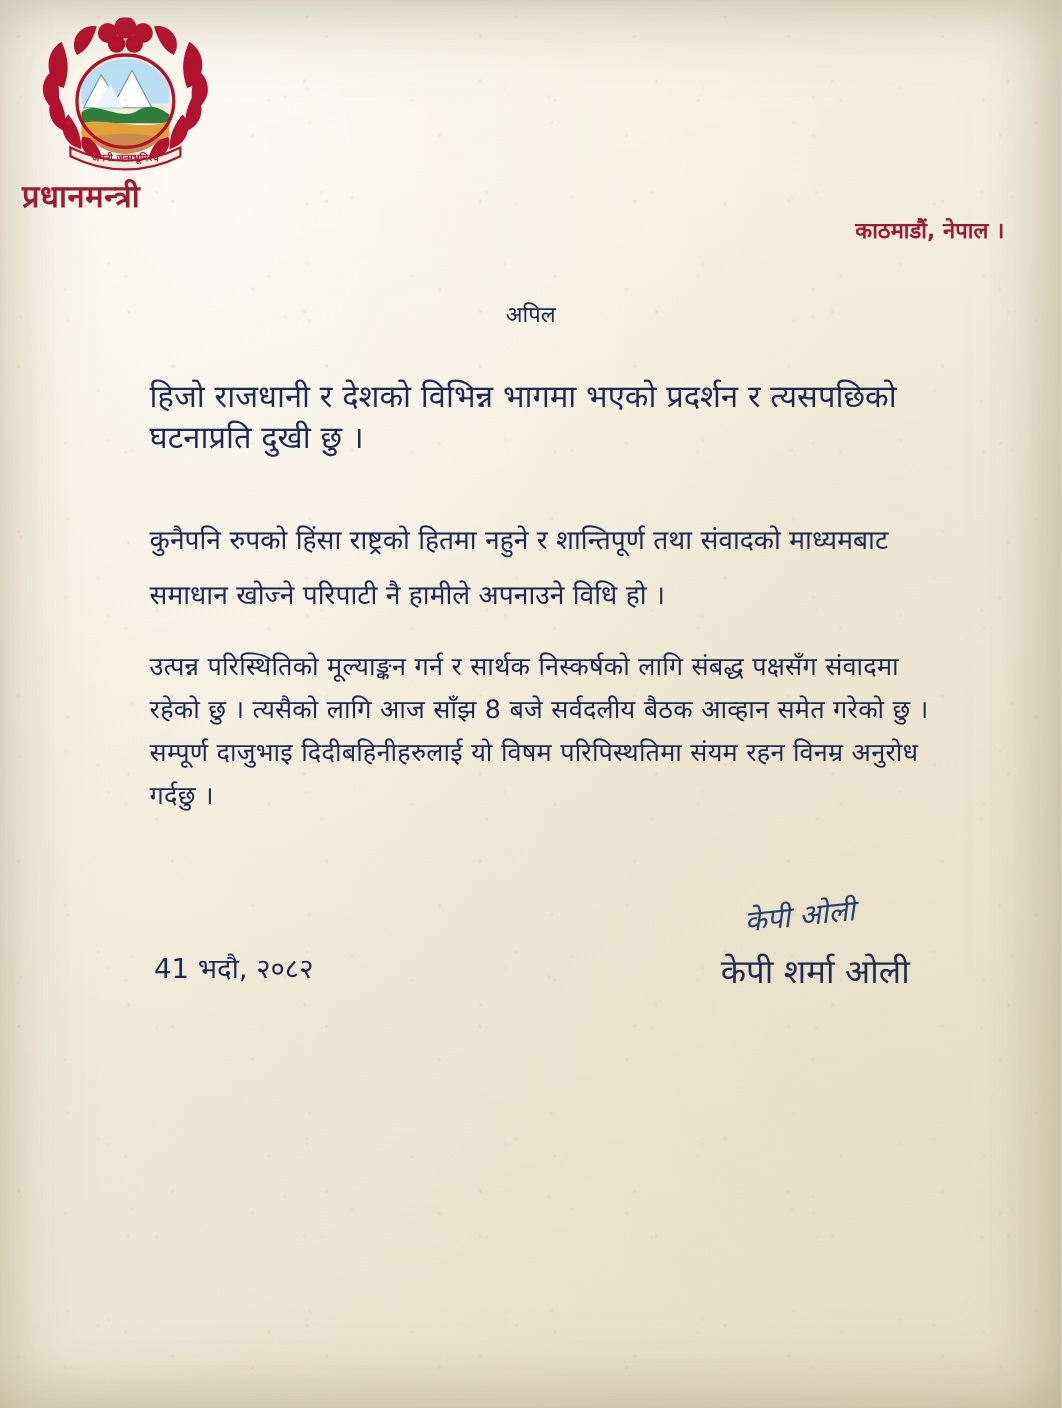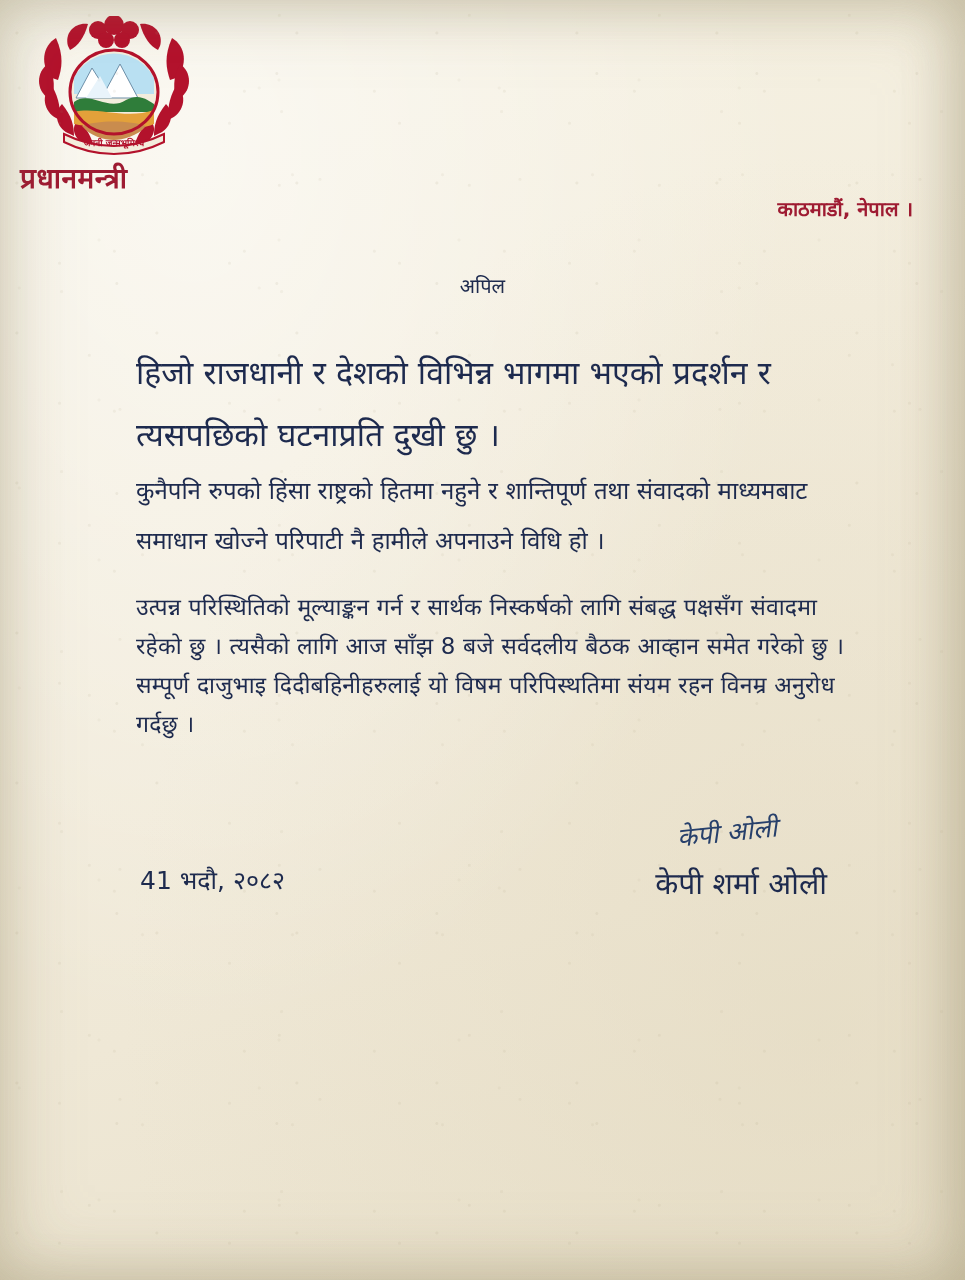--- a/index.html
+++ b/index.html
@@ -90,21 +90,21 @@
     font-family: "DejaVu Sans", sans-serif;
   }
   .para {
     position: absolute;
     left: 136px;
     width: 712px;
     color: #1d2a4e;
     font-family: "DejaVu Sans", sans-serif;
     text-align: left;
   }
-  .p1 { top: 342px; font-size: 32px; line-height: 62px; }
+  .p1 { top: 342px; font-size: 28px; line-height: 37px; }
   .p2 { top: 466px; font-size: 24px; line-height: 50px; }
   .p3 { top: 588px; font-size: 23px; line-height: 39px; letter-spacing: .2px; }
 
   
   .date {
     position: absolute;
     left: 140px;
     top: 862px;
     font-size: 25px;
     color: #1d2a4e;

